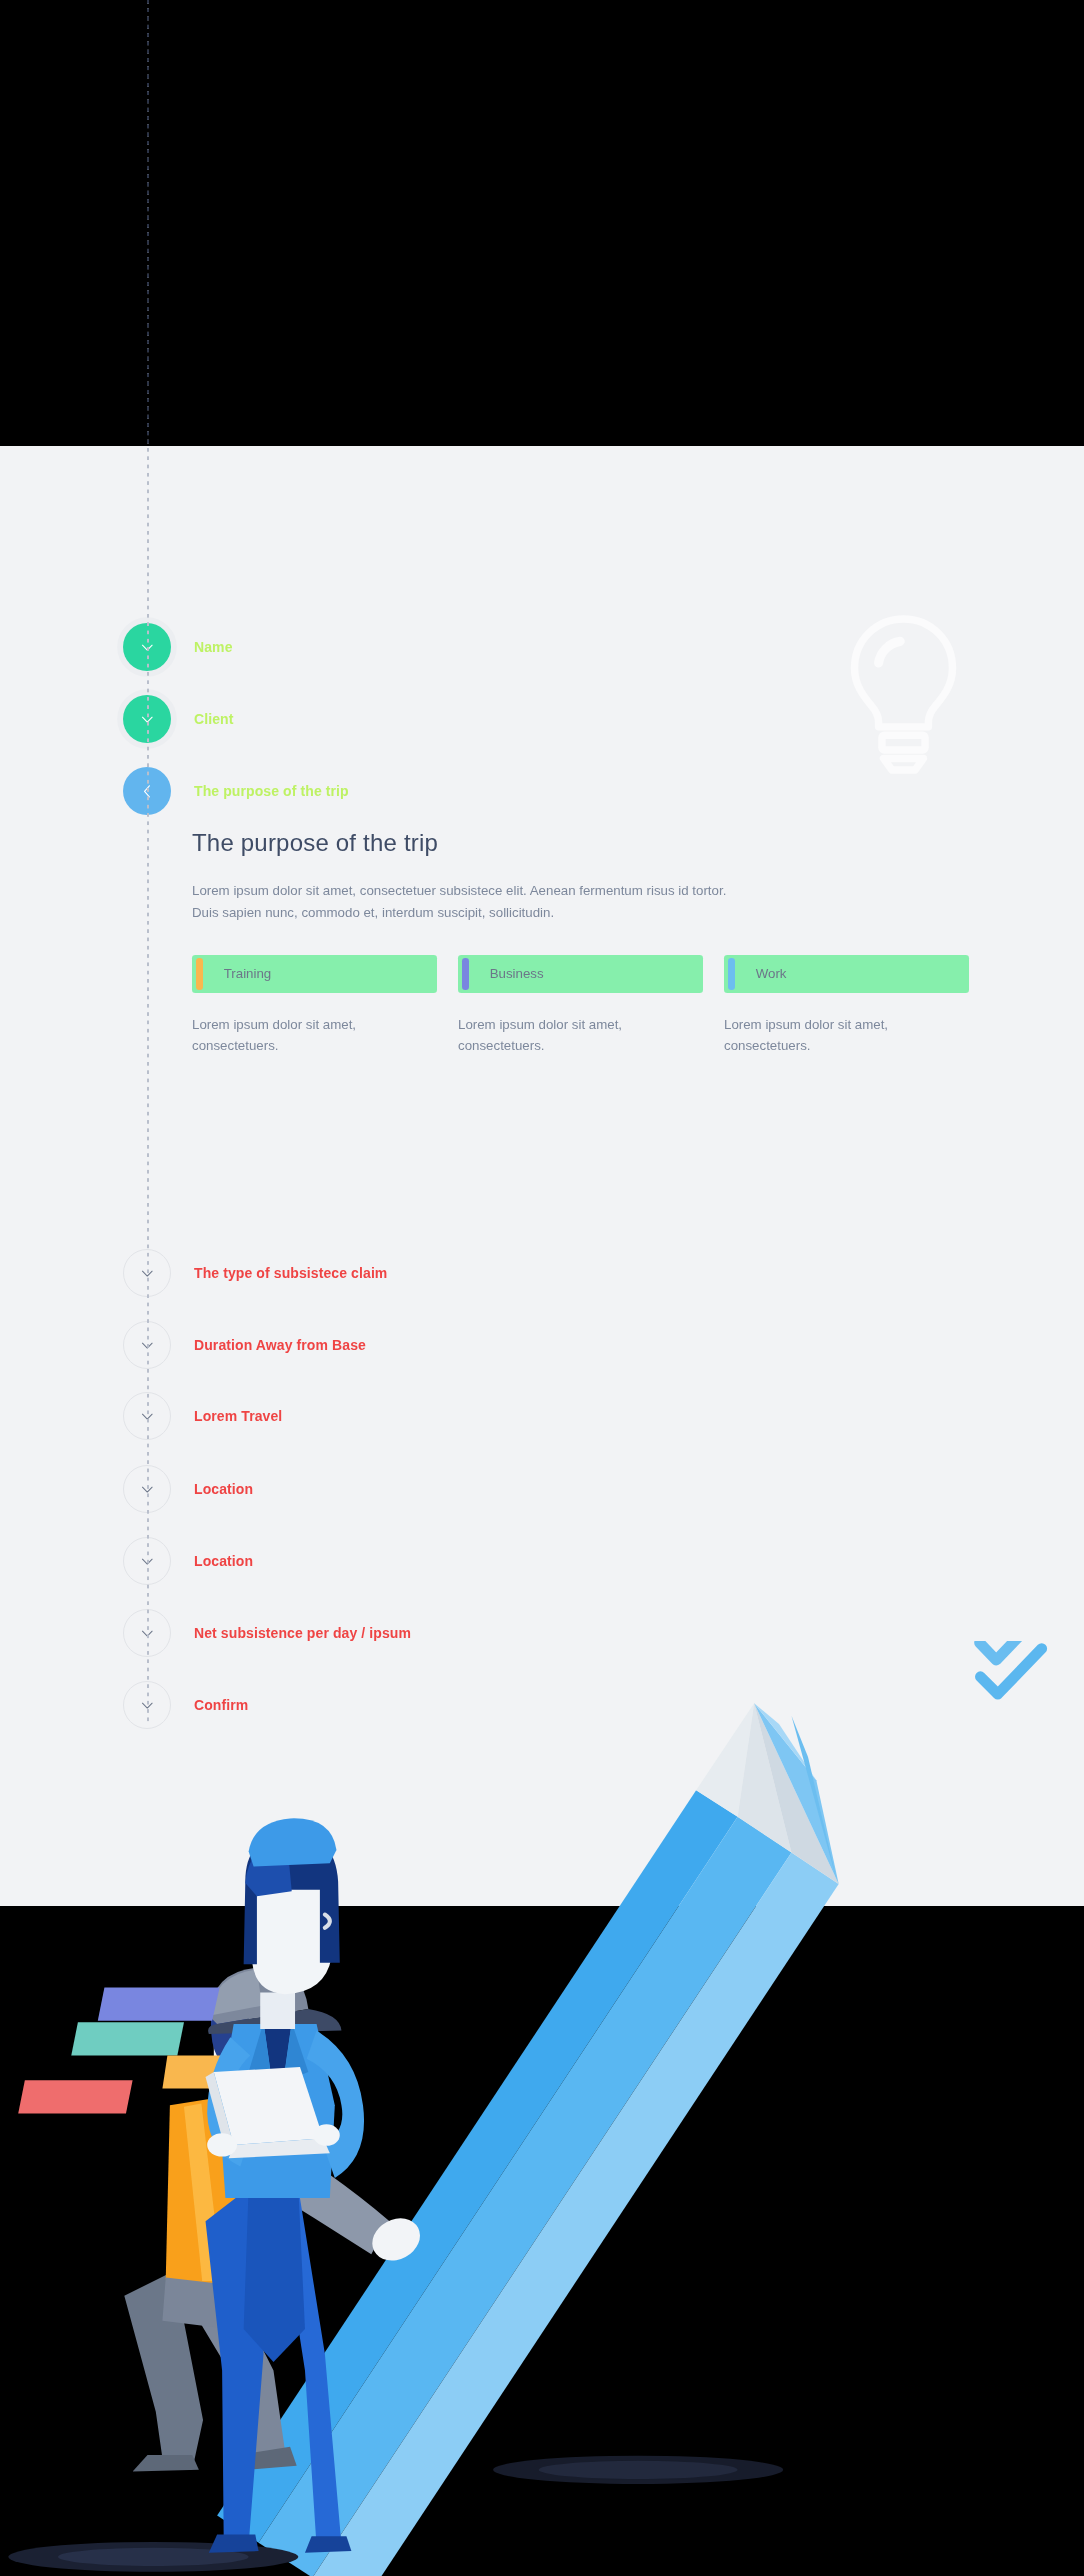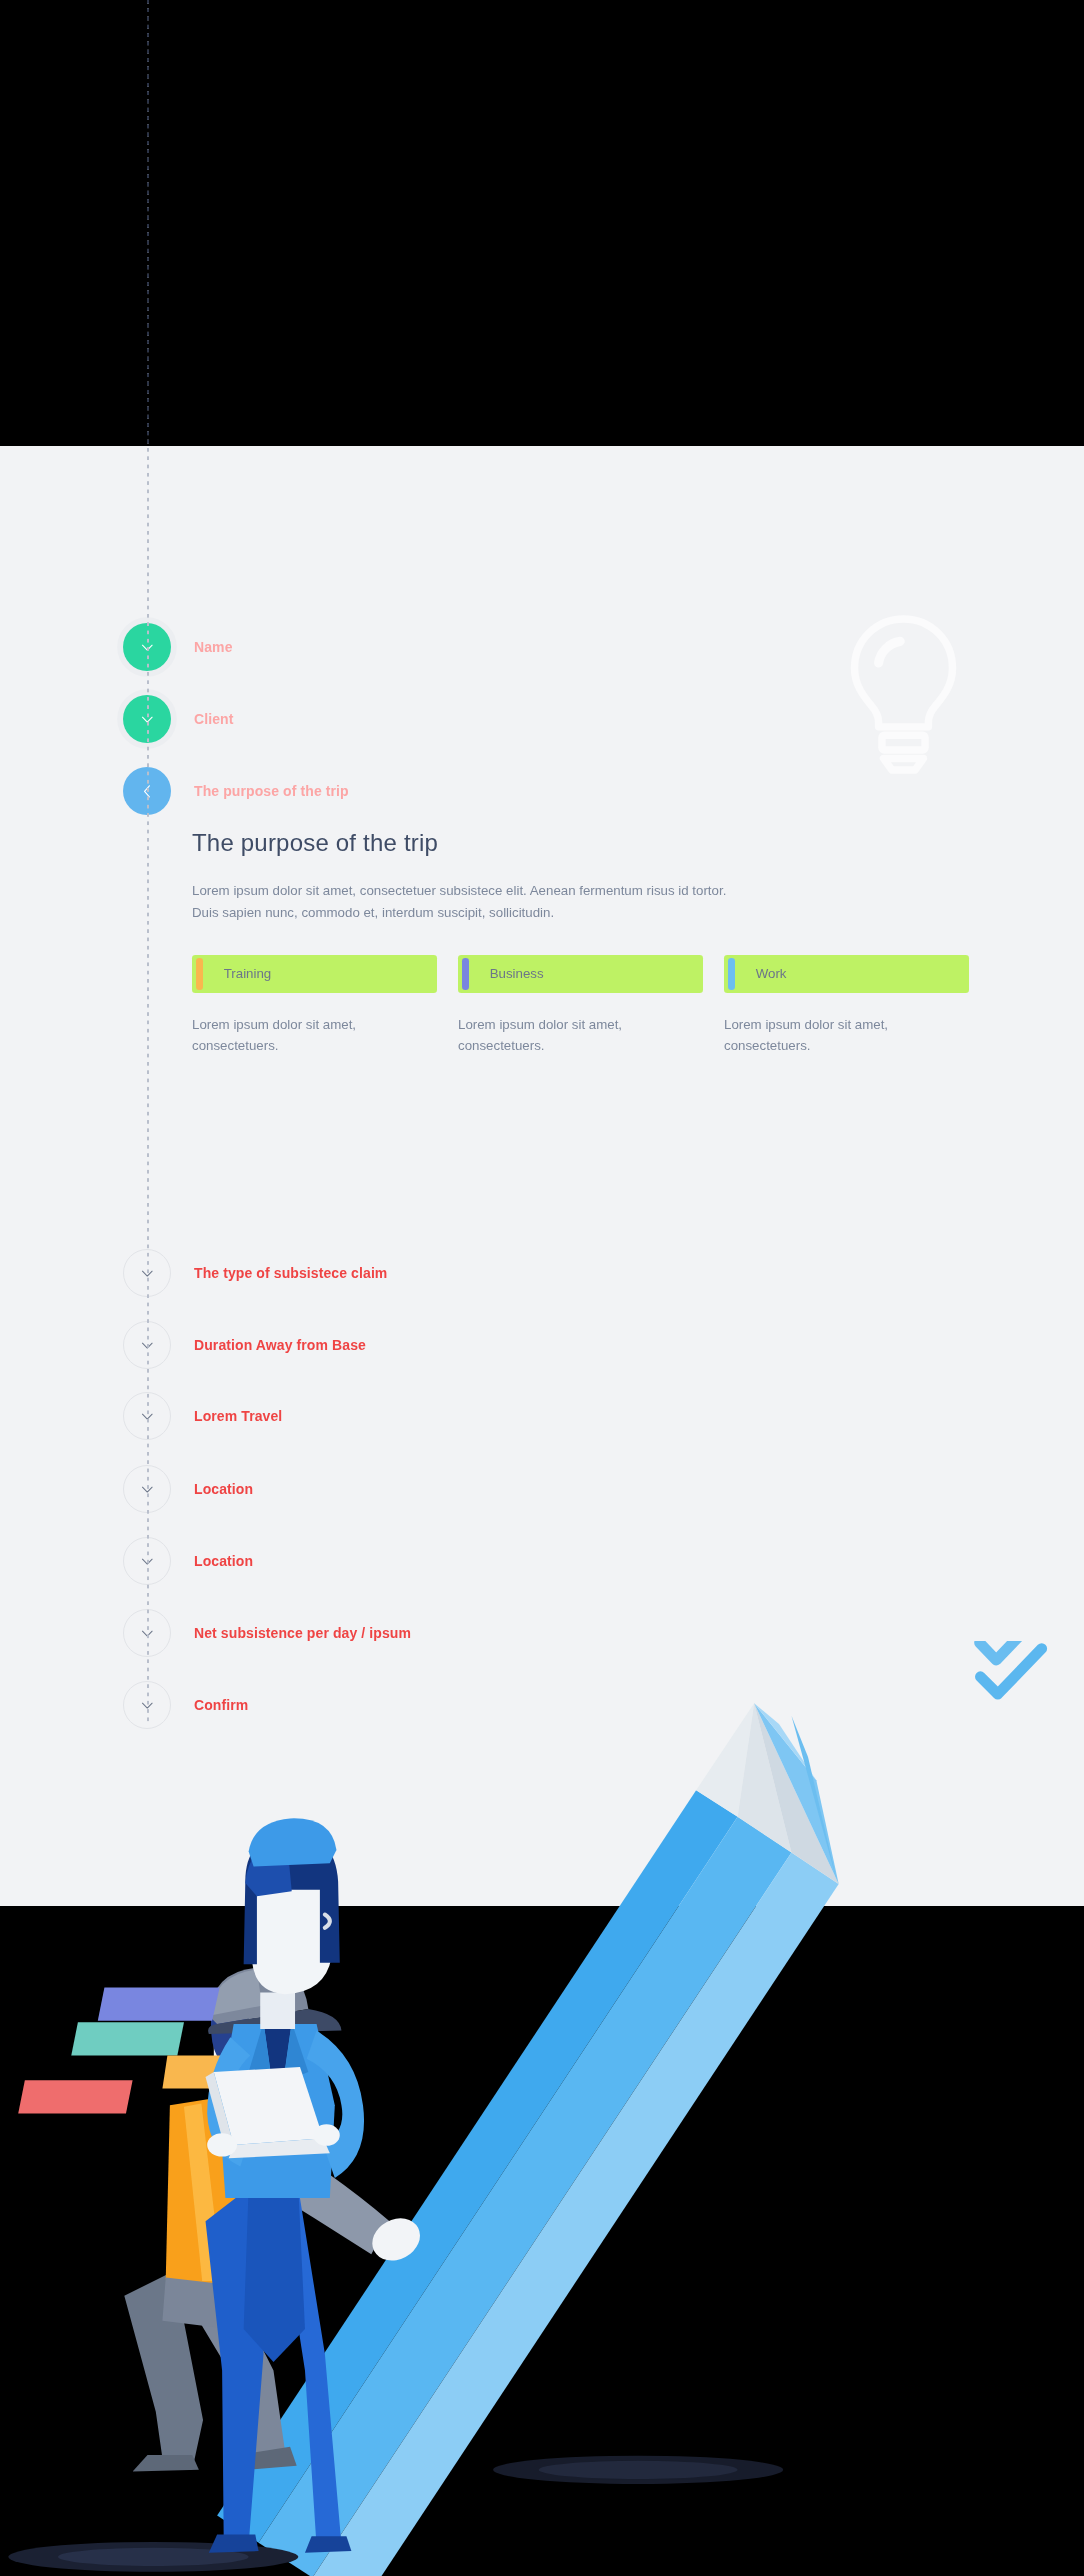--- a/index.html
+++ b/index.html
@@ -100,21 +100,21 @@
   }
   .step-dot.todo {
     background: transparent;
     border: 0.8px solid #e2e4e8;
   }
   .chev { width: 16.6px; height: 16.6px; display:block; }
   .step-label {
     margin-left: 23px;
     font-size: 14px;
     font-weight: bold;
-    color: #fca5a5;
+    color: #bef264;
     white-space: nowrap;
     letter-spacing: 0.1px;
   }
   .step-label.todo-label { color: #ef4444; }
 
   
   .panel {
     position: absolute;
     left: 192px; top: 829px;
     width: 796px;
@@ -136,21 +136,21 @@
   }
 
   .cards {
     margin-top: 31.5px;
     display: flex;
     gap: 21px;
   }
   .card-col { width: 245px; }
   .card {
     height: 38px;
-    background: #bef264;
+    background: #86efac;
     border-radius: 3.3px;
     display: flex;
     align-items: center;
     overflow: hidden;
   }
   .card-bar {
     width: 6.6px;
     height: 31.5px;
     margin-left: 4.1px;
     border-radius: 3.3px;

